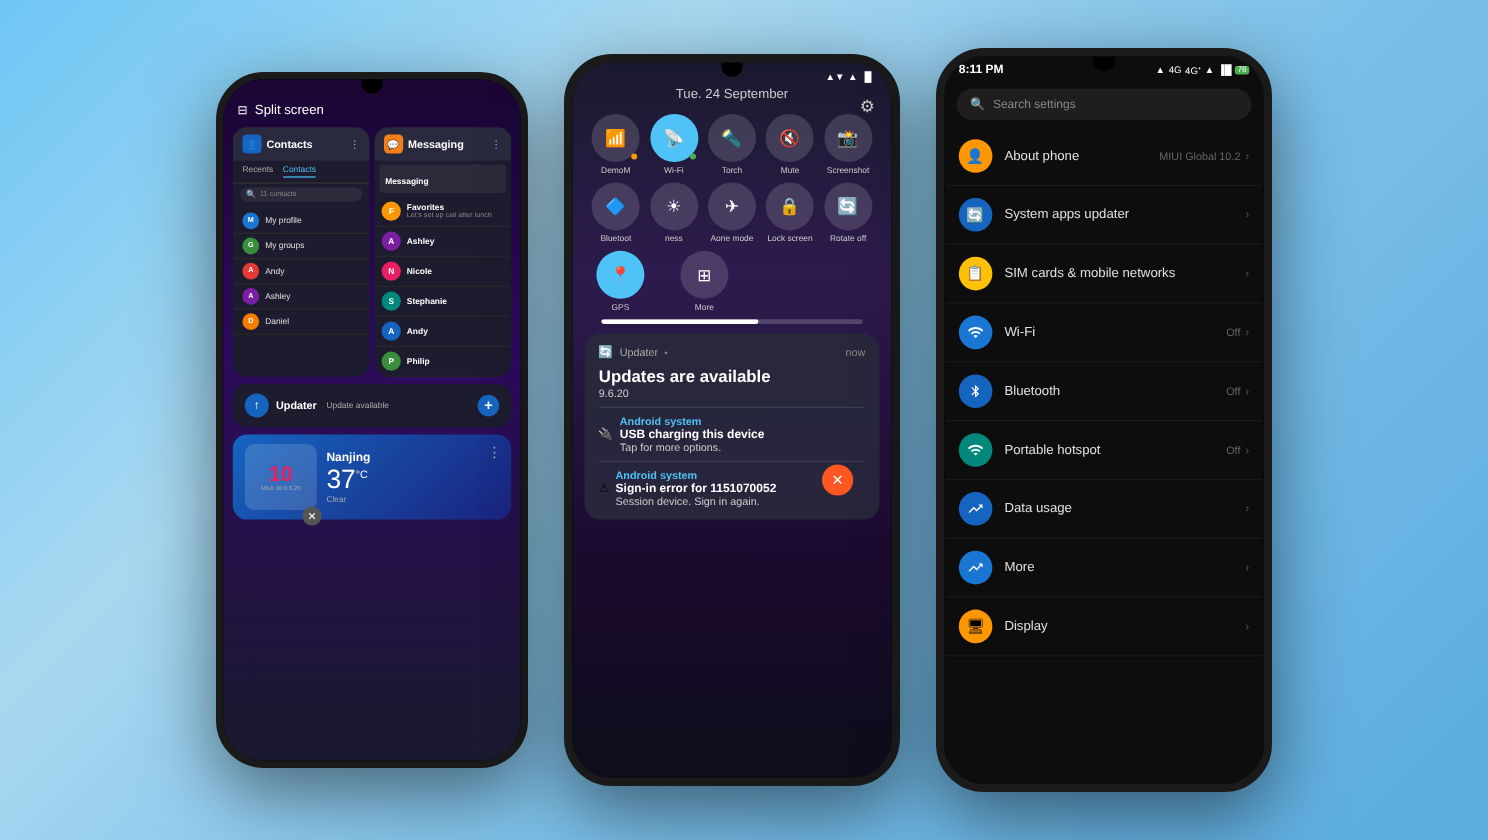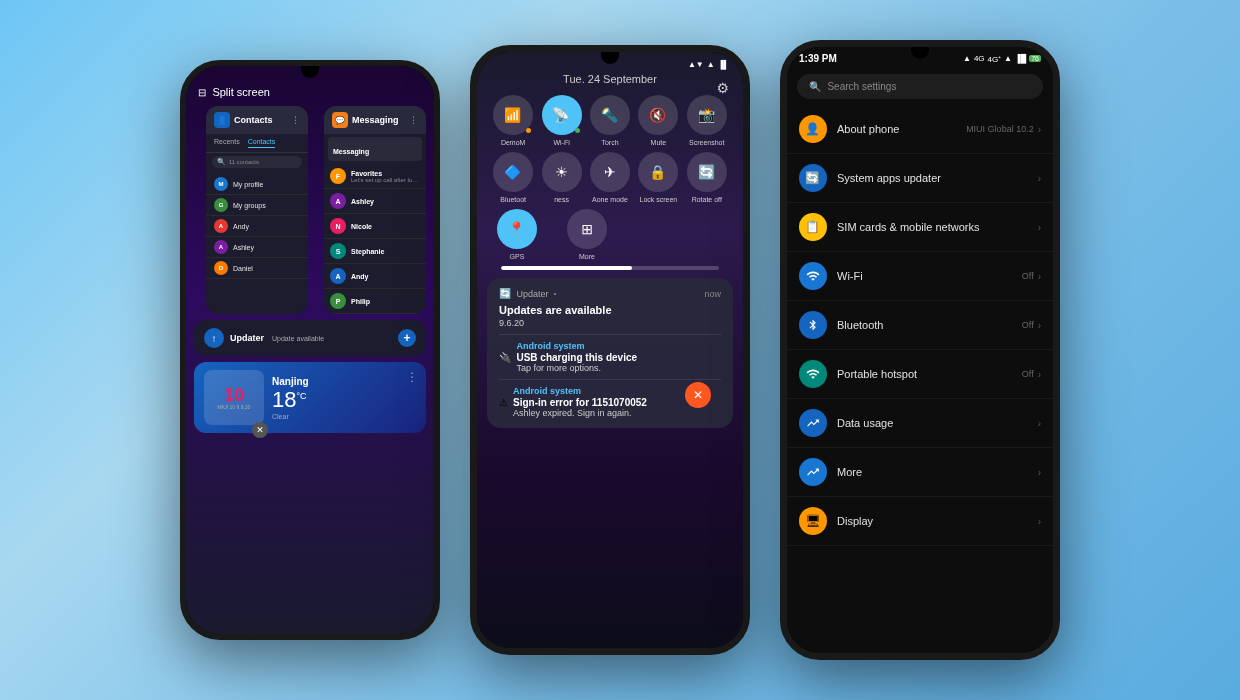--- a/index.html
+++ b/index.html
@@ -80,21 +80,20 @@
       display: flex;
       gap: 4px;
       padding: 0 8px;
     }
 
     .split-app {
       flex: 1;
       background: #1c1c2e;
       border-radius: 12px;
       overflow: hidden;
-      margin-left: 12px;
     }
 
     .split-app-header {
       background: #2a2a3e;
       padding: 6px 8px;
       display: flex;
       align-items: center;
       gap: 4px;
     }
 
@@ -435,21 +434,21 @@
     }
 
     .notif-time {
       color: #888;
       font-size: 9px;
       margin-left: auto;
     }
 
     .notif-title {
       color: #fff;
-      font-size: 11px;
+      font-size: 14px;
       font-weight: 600;
       margin-bottom: 2px;
     }
 
     .notif-body {
       color: #ccc;
       font-size: 9px;
     }
 
     .notif-section {
@@ -700,21 +699,21 @@
 
         <div class="weather-widget">
           <div class="weather-card">
             <div class="weather-logo">10</div>
             <div class="weather-sub">MIUI 10 9.6.20</div>
           </div>
           <div class="weather-close">✕</div>
           <div class="weather-info">
             <div class="weather-name">Nanjing</div>
             <div class="weather-temp">
-              <span>18</span><sup>°C</sup>
+              <span>37</span><sup>°C</sup>
             </div>
             <div class="weather-status">Clear</div>
           </div>
           <div class="weather-menu">⋮</div>
         </div>
       </div>
     </div>
   </div>
 </div>
 
@@ -841,37 +840,37 @@
             <div style="color:#fff;font-size:10px;font-weight:600;margin-top:1px;">USB charging this device</div>
             <div style="color:#ccc;font-size:9px;">Tap for more options.</div>
           </div>
         </div>
 
         <div class="notif-section" style="position:relative;">
           <span class="notif-app-icon">⚠</span>
           <div>
             <div class="notif-section-title">Android system</div>
             <div style="color:#fff;font-size:10px;font-weight:600;margin-top:1px;">Sign-in error for 1151070052</div>
-            <div style="color:#ccc;font-size:9px;">Ashley expired. Sign in again.</div>
+            <div style="color:#ccc;font-size:9px;">Session device. Sign in again.</div>
           </div>
           <div class="notif-dismiss">✕</div>
         </div>
       </div>
 
     </div>
   </div>
 </div>
 
 <div class="phone phone3">
   <div class="phone-inner">
     <div class="notch"></div>
     <div class="phone3-screen">
 
       <div class="settings-status-bar">
-        <span class="settings-time">1:39 PM</span>
+        <span class="settings-time">8:11 PM</span>
         <div class="status-icons">
           <span>▲</span>
           <span>4G</span>
           <span>4G⁺</span>
           <span>▲</span>
           <span>▐█</span>
           <span style="background:#4caf50;color:#fff;font-size:7px;padding:0 2px;border-radius:2px;">76</span>
         </div>
       </div>
 

